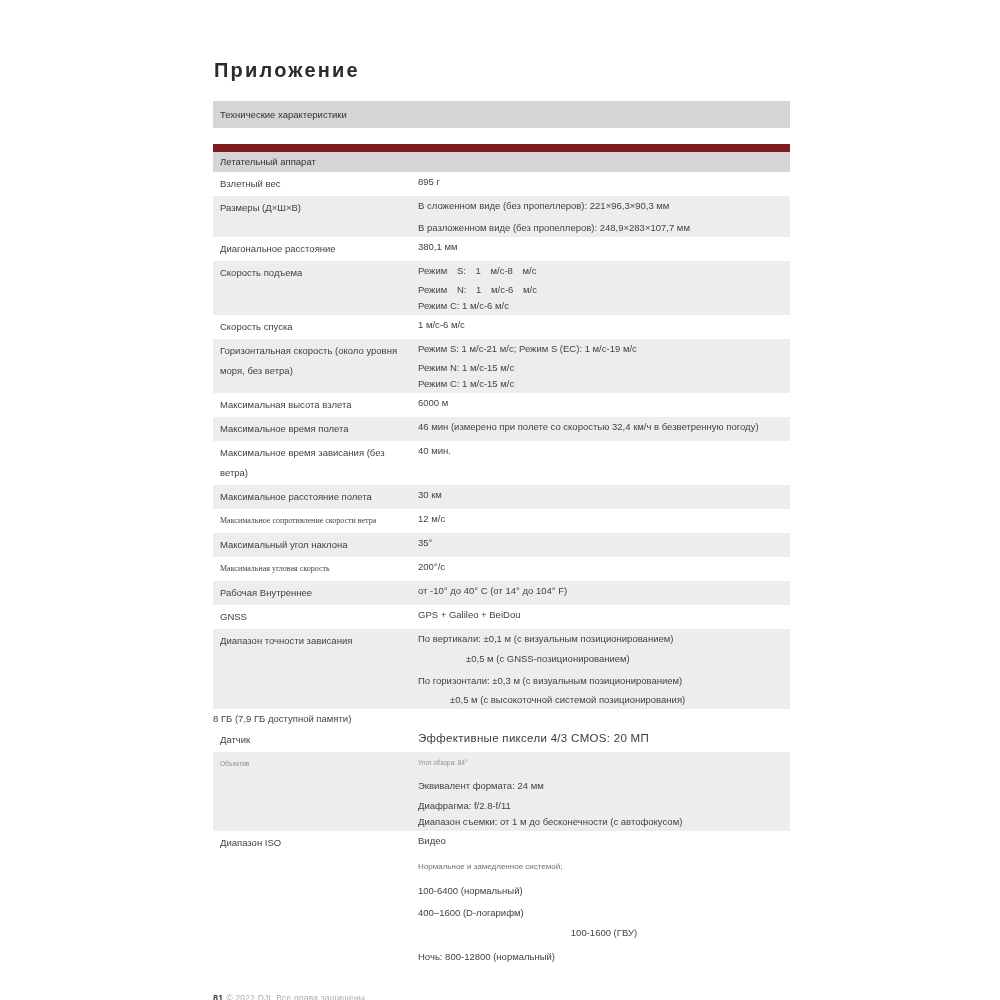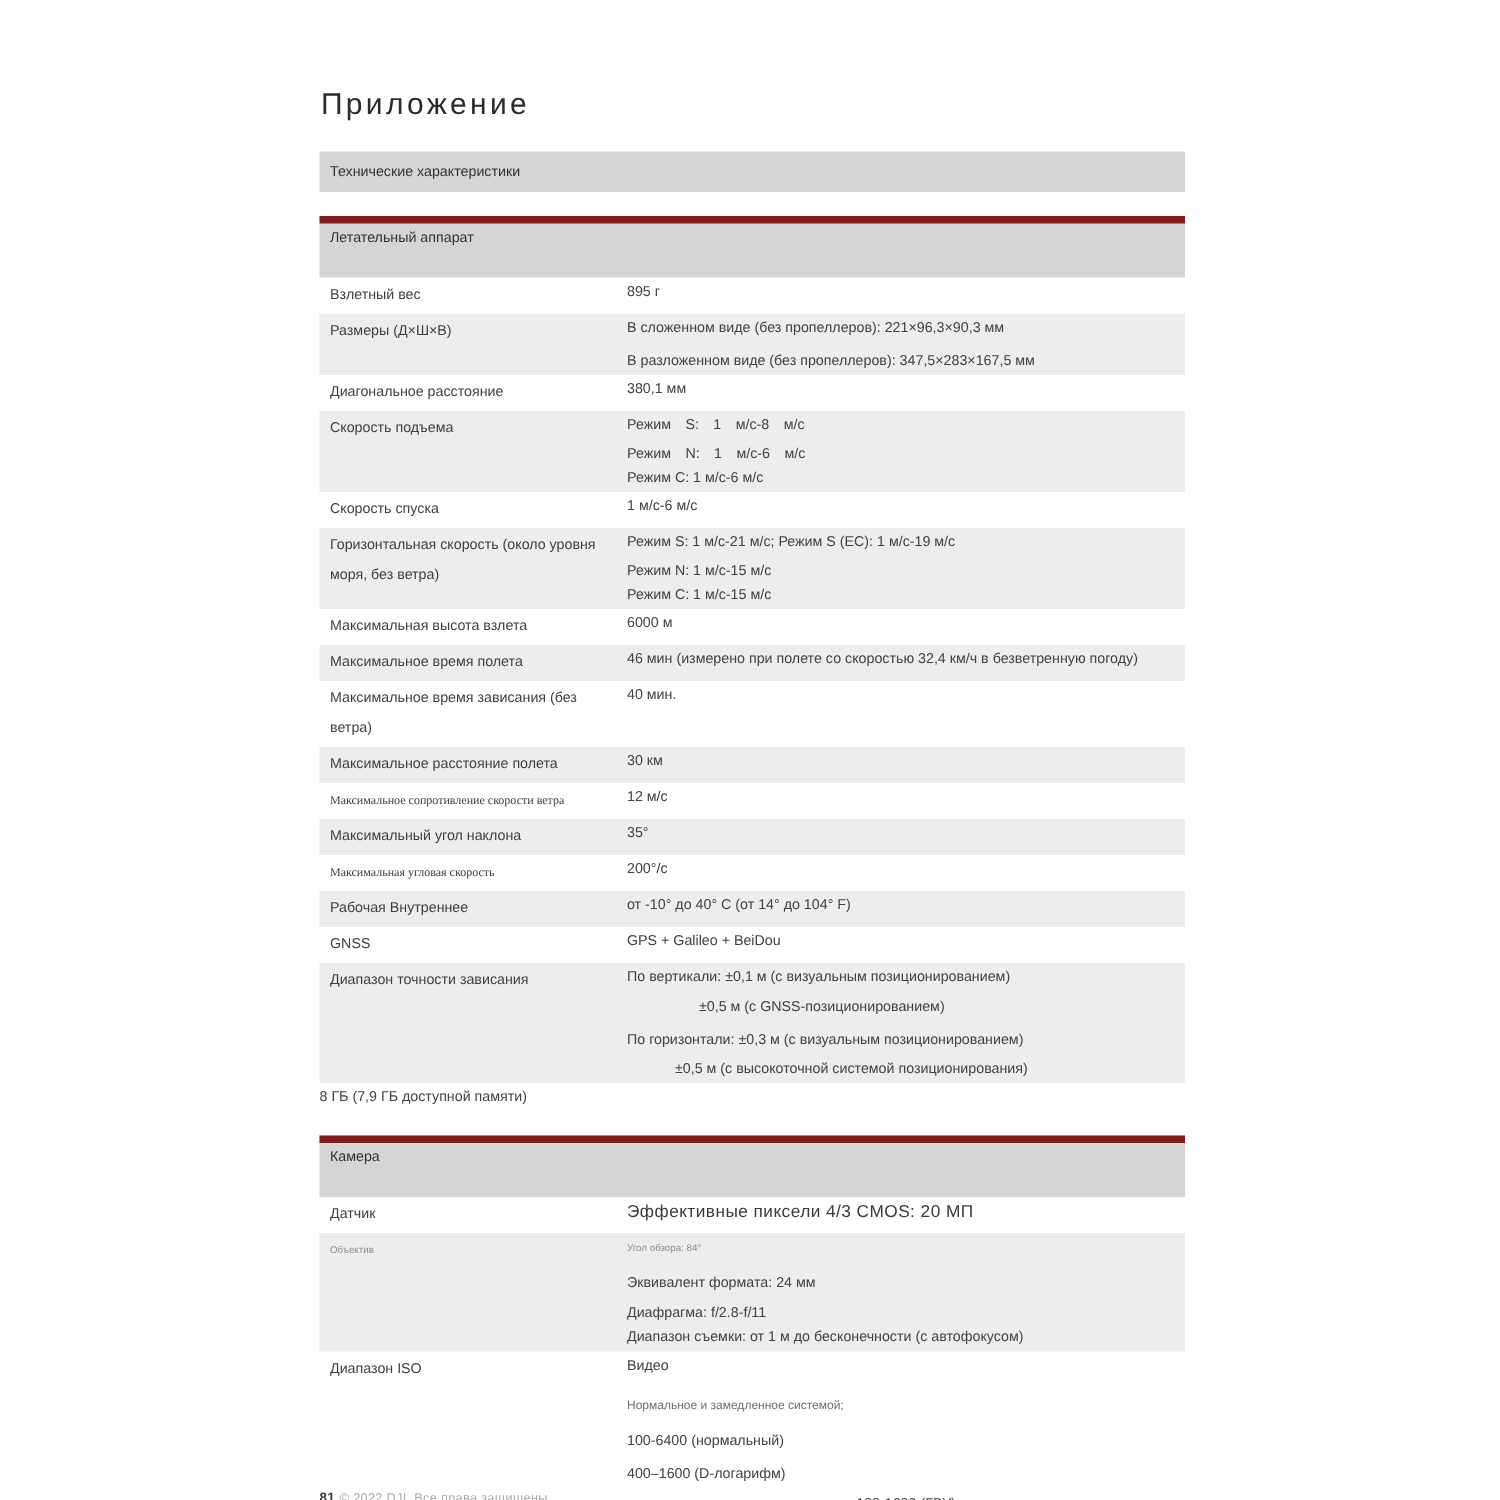--- a/index.html
+++ b/index.html
@@ -3,30 +3,30 @@
 <meta charset="utf-8">
 <style>
   html,body{margin:0;padding:0;}
   body{
     width:1000px;height:1000px;background:#ffffff;position:relative;
     font-family:"Liberation Sans","DejaVu Sans",sans-serif;color:#3c3c3c;
     overflow:hidden;
   }
   .content{position:absolute;left:213px;top:0;width:577px;}
   .page-title{
-    font-size:20px;font-weight:normal;letter-spacing:2.2px;color:#2b2b2b;
+    font-size:20px;font-weight:bold;letter-spacing:2.2px;color:#2b2b2b;
     margin:58px 0 0 1px;line-height:24px;
   }
   .spec-bar{
     background:#d5d5d5;color:#333;font-size:9.5px;line-height:11px;
     padding:8px 0 8px 7px;margin-top:19px;
   }
   .section-bar{
     background:#d5d5d5;color:#333;font-size:9.5px;line-height:12px;
-    border-top:5px solid #7f1d1d;padding:4px 0 20px 7px;margin-top:16px;
+    border-top:8px solid #7f1d1d;padding:4px 0 4px 7px;margin-top:16px;
   }
   .row{display:flex;padding:1px 0;font-size:9.5px;}
   .row.shaded{background:#ededed;}
   .label{
     width:205px;box-sizing:border-box;padding:1px 10px 1px 7px;
     line-height:20px;color:#3f3f3f;flex-shrink:0;
   }
   .label.small{font-size:8px;font-family:Liberation Serif, serif;}
   .label.tiny{font-size:6.5px;color:#8f8f8f;}
   .value{flex:1;color:#424242;padding-top:1px;}
@@ -52,21 +52,21 @@
       <div class="row">
         <div class="label">Взлетный вес</div>
         <div class="value">
           <div class="line">895 г</div>
         </div>
       </div>
       <div class="row shaded">
         <div class="label">Размеры (Д×Ш×В)</div>
         <div class="value">
           <div class="line">В сложенном виде (без пропеллеров): 221×96,3×90,3 мм</div>
-          <div class="line" style="margin-top: 6px;">В разложенном виде (без пропеллеров): 347,5×283×167,5 мм</div>
+          <div class="line" style="margin-top: 6px;">В разложенном виде (без пропеллеров): 248,9×283×107,7 мм</div>
         </div>
       </div>
       <div class="row">
         <div class="label">Диагональное расстояние</div>
         <div class="value">
           <div class="line">380,1 мм</div>
         </div>
       </div>
       <div class="row shaded">
         <div class="label">Скорость подъема</div>
@@ -151,21 +151,20 @@
           <div class="line" style="margin-left: 48px; margin-top: 4px;">±0,5 м (с GNSS-позиционированием)</div>
           <div class="line" style="margin-top: 6px;">По горизонтали: ±0,3 м (с визуальным позиционированием)</div>
           <div class="line" style="margin-left: 32px; margin-top: 3px;">±0,5 м (с высокоточной системой позиционирования)</div>
         </div>
       </div>
       <div class="row">
         <div class="value">
           <div class="line">8 ГБ (7,9 ГБ доступной памяти)</div>
         </div>
       </div>
-      <div class="section-bar">Камера</div>
       <div class="row">
         <div class="label">Датчик</div>
         <div class="value">
           <div class="line large">Эффективные пиксели 4/3 CMOS: 20 МП</div>
         </div>
       </div>
       <div class="row shaded">
         <div class="label tiny">Объектив</div>
         <div class="value">
           <div class="line tiny" style="margin-top: 4px;">Угол обзора: 84°</div>

